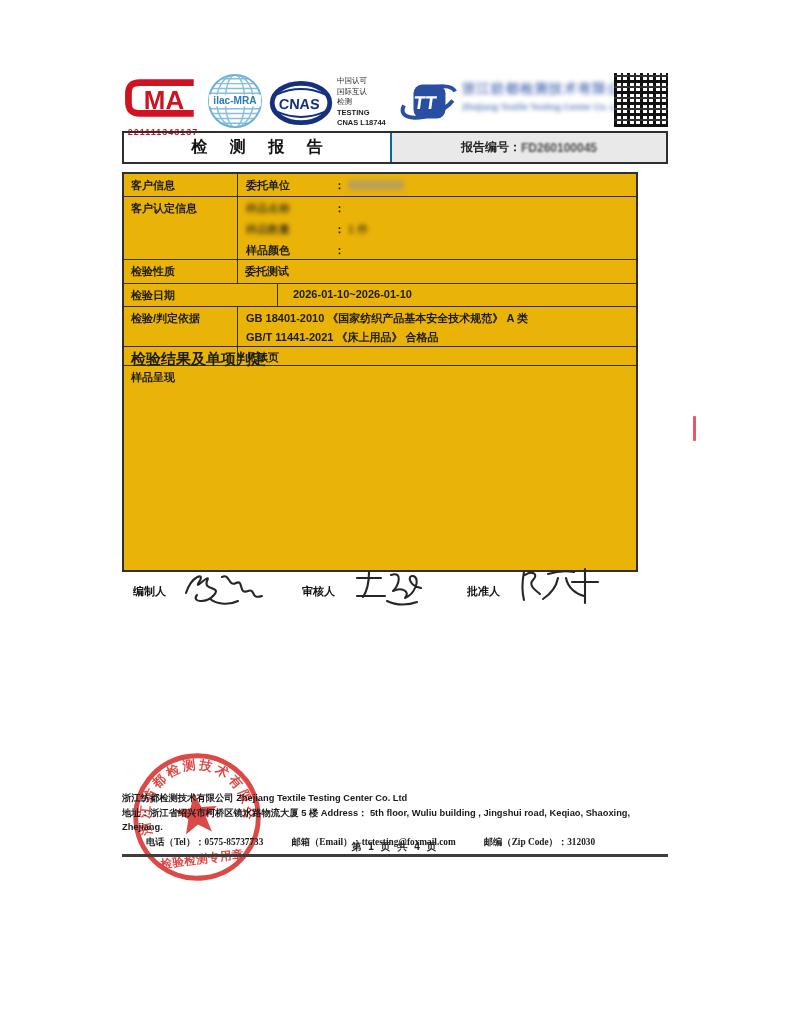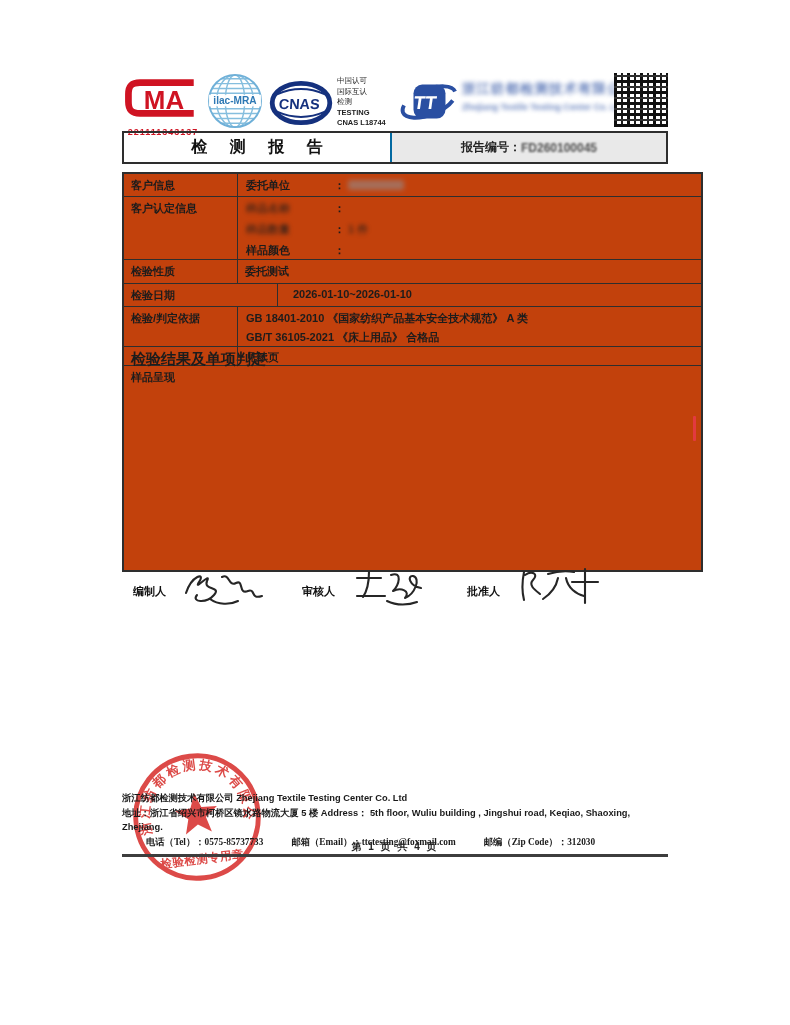--- a/index.html
+++ b/index.html
@@ -40,21 +40,21 @@
     width: 266px; display: flex; align-items: center; justify-content: center;
     font-size: 16px; font-weight: bold; letter-spacing: 9px; color: #111; padding-left: 9px;
   }
   .header-repno {
     flex: 1; border-left: 2px solid #0369a1; background: #e9e9e9;
     display: flex; align-items: center; justify-content: center;
     font-size: 12px; font-weight: bold; color: #222; white-space: nowrap;
   }
 
   
-  .tbl { left: 122px; top: 172px; width: 581px; border: 2px solid #2e2e2e; background: #c2410c; }
+  .tbl { left: 122px; top: 172px; width: 516px; border: 2px solid #2e2e2e; background: #eab308; }
   .row { display: flex; border-top: 1.5px solid #2e2e2e; }
   .row:first-child { border-top: none; }
   .c1 { width: 113px; padding: 4px 4px 2px 7px; font-weight: bold; font-size: 11px; white-space: nowrap; }
   .c2 { flex: 1; border-left: 1.5px solid #2e2e2e; position: relative; font-weight: bold; font-size: 11px; }
   .cmid { width: 95px; border-left: 1.5px solid #2e2e2e; padding: 4px 2px 2px 7px; font-weight: bold; font-size: 11px; white-space: nowrap; }
   .fieldline { position: relative; height: 21px; }
   .fieldline .lab { position: absolute; left: 8px; top: 4px; white-space: nowrap; }
   .fieldline .col { position: absolute; left: 96px; top: 4px; }
   .fieldline .val { position: absolute; left: 110px; top: 4px; white-space: nowrap; }
   .padtxt { padding: 4px 6px 2px 8px; white-space: nowrap; }
@@ -183,21 +183,21 @@
       <div class="c1">检验日期</div>
       <div class="c2">
         <div class="padtxt" style="padding-left:15px;">2026-01-10~2026-01-10</div>
       </div>
     </div>
 
     <div class="row" style="height:40px;">
       <div class="c1">检验/判定依据</div>
       <div class="c2">
         <div class="padtxt" style="padding-top:4px;">GB 18401-2010 《国家纺织产品基本安全技术规范》 A 类</div>
-        <div class="padtxt" style="padding-top:2px;">GB/T 36105-2021 《床上用品》 合格品</div>
+        <div class="padtxt" style="padding-top:2px;">GB/T 11441-2021 《床上用品》 合格品</div>
       </div>
     </div>
 
     <div class="row" style="height:19px;">
       <div class="c1" style="font-size:15px; padding-top:3px;">检验结果及单项判定</div>
       <div class="c2">
         <div class="padtxt" style="padding-top:3px;">见续页</div>
       </div>
     </div>
 

